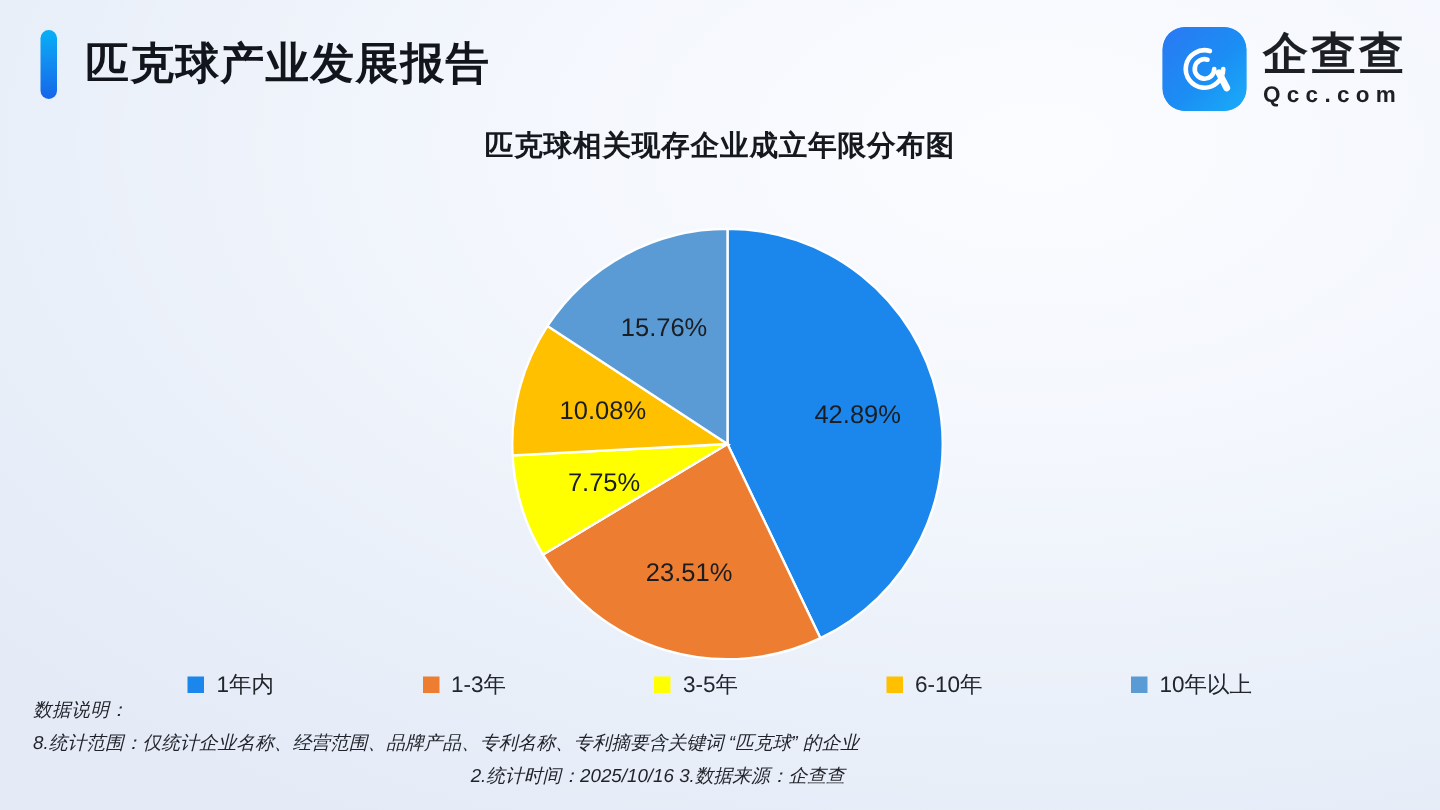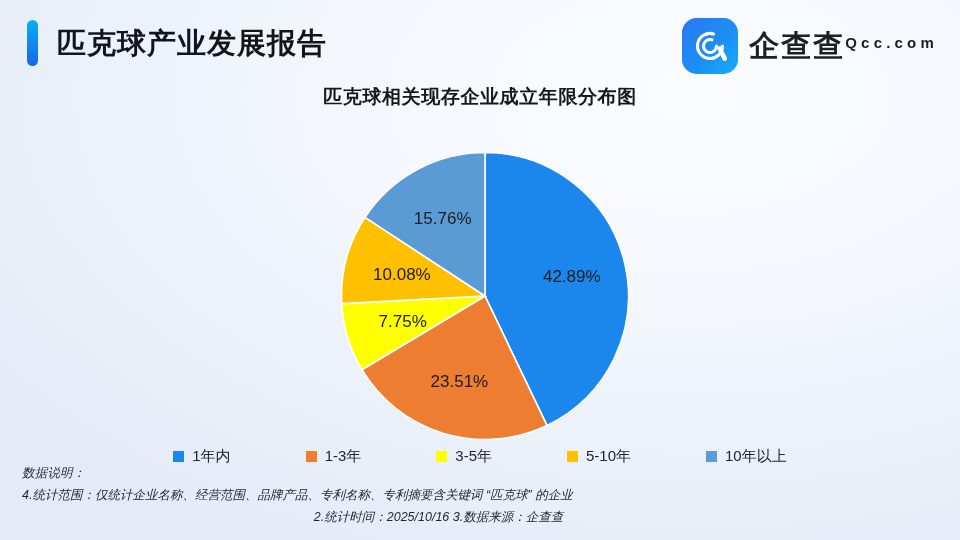--- a/index.html
+++ b/index.html
@@ -63,21 +63,21 @@
   }
   #logo-mark {
     width: 56px;
     height: 56px;
     border-radius: 15px;
     background: linear-gradient(135deg, #2a7df4 0%, #1e8af3 40%, #19a7f7 100%);
     display: block;
   }
   #logo-words {
     display: flex;
-    flex-direction: row;
+    flex-direction: column;
     justify-content: center;
     line-height: 1;
   }
   #logo-cn {
     font-size: 30px;
     font-weight: bold;
     color: #1c1f24;
     letter-spacing: 2px;
     white-space: nowrap;
   }
@@ -128,21 +128,21 @@
     width: 960px;
     display: flex;
     justify-content: center;
     align-items: center;
   }
   .legend-item {
     display: flex;
     align-items: center;
     white-space: nowrap;
   }
-  .legend-item + .legend-item { margin-left: 75px; }
+  .legend-item + .legend-item { margin-left: 99px; }
   .legend-swatch {
     width: 11px;
     height: 11px;
     margin-right: 8px;
     flex: 0 0 auto;
   }
   .legend-label {
     font-size: 15px;
     color: #22262c;
   }
@@ -223,27 +223,27 @@
       <div class="legend-item">
         <span class="legend-swatch" style="background: rgb(237, 125, 49);"></span>
         <span class="legend-label">1-3年</span>
       </div>
       <div class="legend-item">
         <span class="legend-swatch" style="background: rgb(255, 255, 0);"></span>
         <span class="legend-label">3-5年</span>
       </div>
       <div class="legend-item">
         <span class="legend-swatch" style="background: rgb(255, 192, 0);"></span>
-        <span class="legend-label">5-10年</span>
+        <span class="legend-label">6-10年</span>
       </div>
       <div class="legend-item">
         <span class="legend-swatch" style="background: rgb(91, 155, 213);"></span>
         <span class="legend-label">10年以上</span>
       </div>
     </div>
 
   <div id="notes">
     <div class="note-line" id="note-head">数据说明：</div>
-    <div class="note-line" id="note-1">4.统计范围：仅统计企业名称、经营范围、品牌产品、专利名称、专利摘要含关键词 “匹克球” 的企业</div>
+    <div class="note-line" id="note-1">8.统计范围：仅统计企业名称、经营范围、品牌产品、专利名称、专利摘要含关键词 “匹克球” 的企业</div>
     <div class="note-line" id="note-2">2.统计时间：2025/10/16 3.数据来源：企查查</div>
   </div>
 
 </div>
 
 </body></html>

